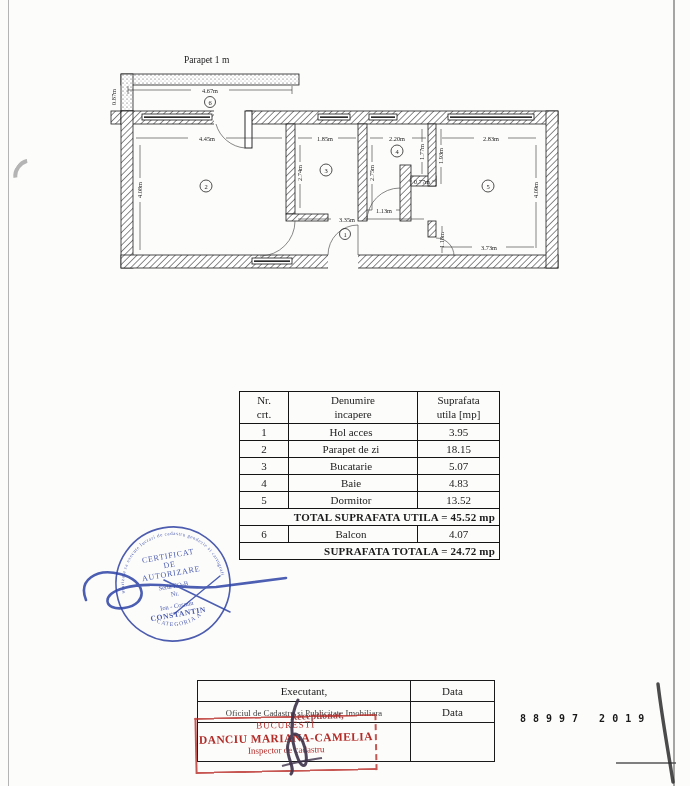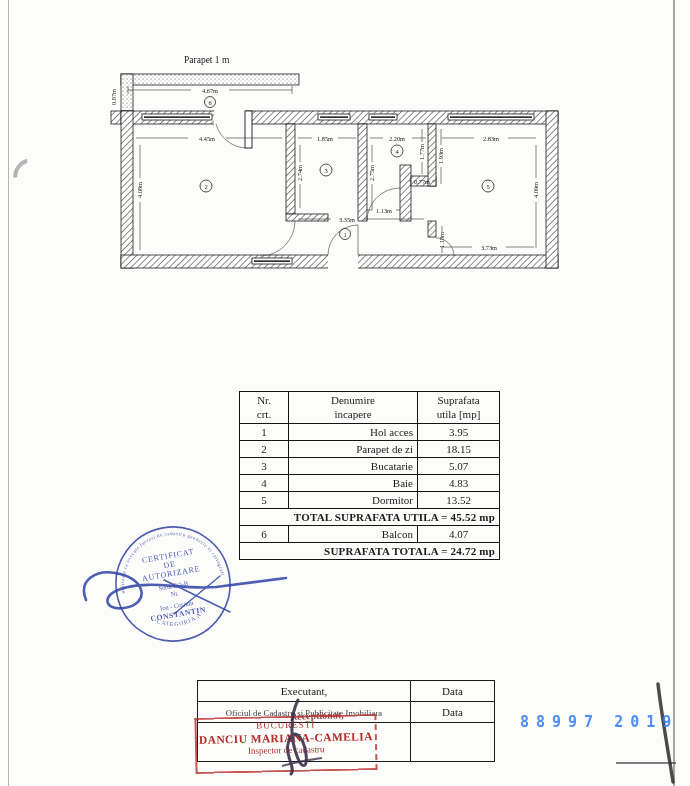--- a/index.html
+++ b/index.html
@@ -10,21 +10,21 @@
   .edge-line{position:absolute;top:0;height:786px;}
   #left-edge{left:8px;width:1px;background:#a7a7a7;opacity:.85;}
   #right-edge{left:673px;width:2px;background:#8f8f8f;opacity:.8;}
   #crescent{left:14px;top:158px;width:20px;height:24px;border:4px solid transparent;
             border-left-color:#8f8f8f;border-radius:50%;transform:rotate(35deg);opacity:.65;}
   #bottom-right-line{left:616px;top:762px;width:60px;height:2px;background:#4a4a4a;opacity:.7;}
   
   #area-table{left:239px;top:391px;border-collapse:collapse;font-size:11px;}
   #area-table td,#area-table th{border:1.4px solid #141414;padding:0 4px;font-weight:normal;}
   #area-table .c{text-align:center;}
-  #area-table .nm{text-align:right;padding-left:0;}
+  #area-table .nm{text-align:center;padding-left:0;}
   #area-table .hdr td{height:31px;text-align:center;line-height:1.2;}
   #area-table .row td{height:16px;}
   #area-table .totalrow td{height:16px;text-align:right;font-weight:bold;letter-spacing:.2px;}
   .w-nr{width:40px;} .w-name{width:120px;} .w-area{width:73px;}
   
   #sig-table{left:197px;top:680px;border-collapse:collapse;font-size:11px;}
   #sig-table td{border:1.4px solid #1a1a1a;text-align:center;vertical-align:middle;}
   .sig-left{width:210px;} .sig-right{width:81px;}
   .sig-r1{height:18px;} .sig-r2{height:42px;} .sig-r3{height:18px;} .sig-r4{height:36px;}
   .exec-name{font-family:"Liberation Sans",sans-serif;font-style:italic;font-size:10.5px;color:#2a2a2a;}
@@ -34,21 +34,21 @@
   #red-stamp{left:195px;top:716px;width:178px;height:52px;border:2px solid rgba(185,45,40,.8);
              transform:rotate(-1.2deg);color:#b22c28;text-align:center;line-height:1.1;
              border-right-style:dashed;}
   #red-stamp .l1{font-size:9px;margin-top:3px;letter-spacing:1px;}
   #red-stamp .l2{font-size:11.5px;font-weight:bold;letter-spacing:.4px;margin-top:1px;}
   #red-stamp .l3{font-size:9px;margin-top:1px;}
   #receptionat{left:290px;top:710px;color:#8b2b30;font-weight:bold;font-size:10px;
                transform:rotate(-2deg);opacity:.85;}
   
   #reg-number{left:520px;top:713px;font-family:"DejaVu Sans Mono",monospace;font-weight:bold;
-              font-size:15px;letter-spacing:7px;color:#3b82f6;display:flex;gap:14px;opacity:.9;}
+              font-size:10px;letter-spacing:7px;color:#000000;display:flex;gap:14px;opacity:.9;}
   svg text{font-family:"Liberation Serif",serif;fill:#1c1c1c;}
   .dim{font-size:6.3px;}
   .dimline{stroke:#333;stroke-width:.6;}
   .roomnum{font-size:6.5px;}
   .wall{fill:url(#hatch);stroke:#1f1f1f;stroke-width:.8;}
   .parapet{fill:url(#stipple);stroke:#1f1f1f;stroke-width:.8;}
   .doorarc{fill:none;stroke:#555;stroke-width:.7;}
   .winline{fill:#141414;}
   .winbox{fill:#ffffff;stroke:#141414;stroke-width:.8;}
   .stamp-blue{fill:#3547a5;}

